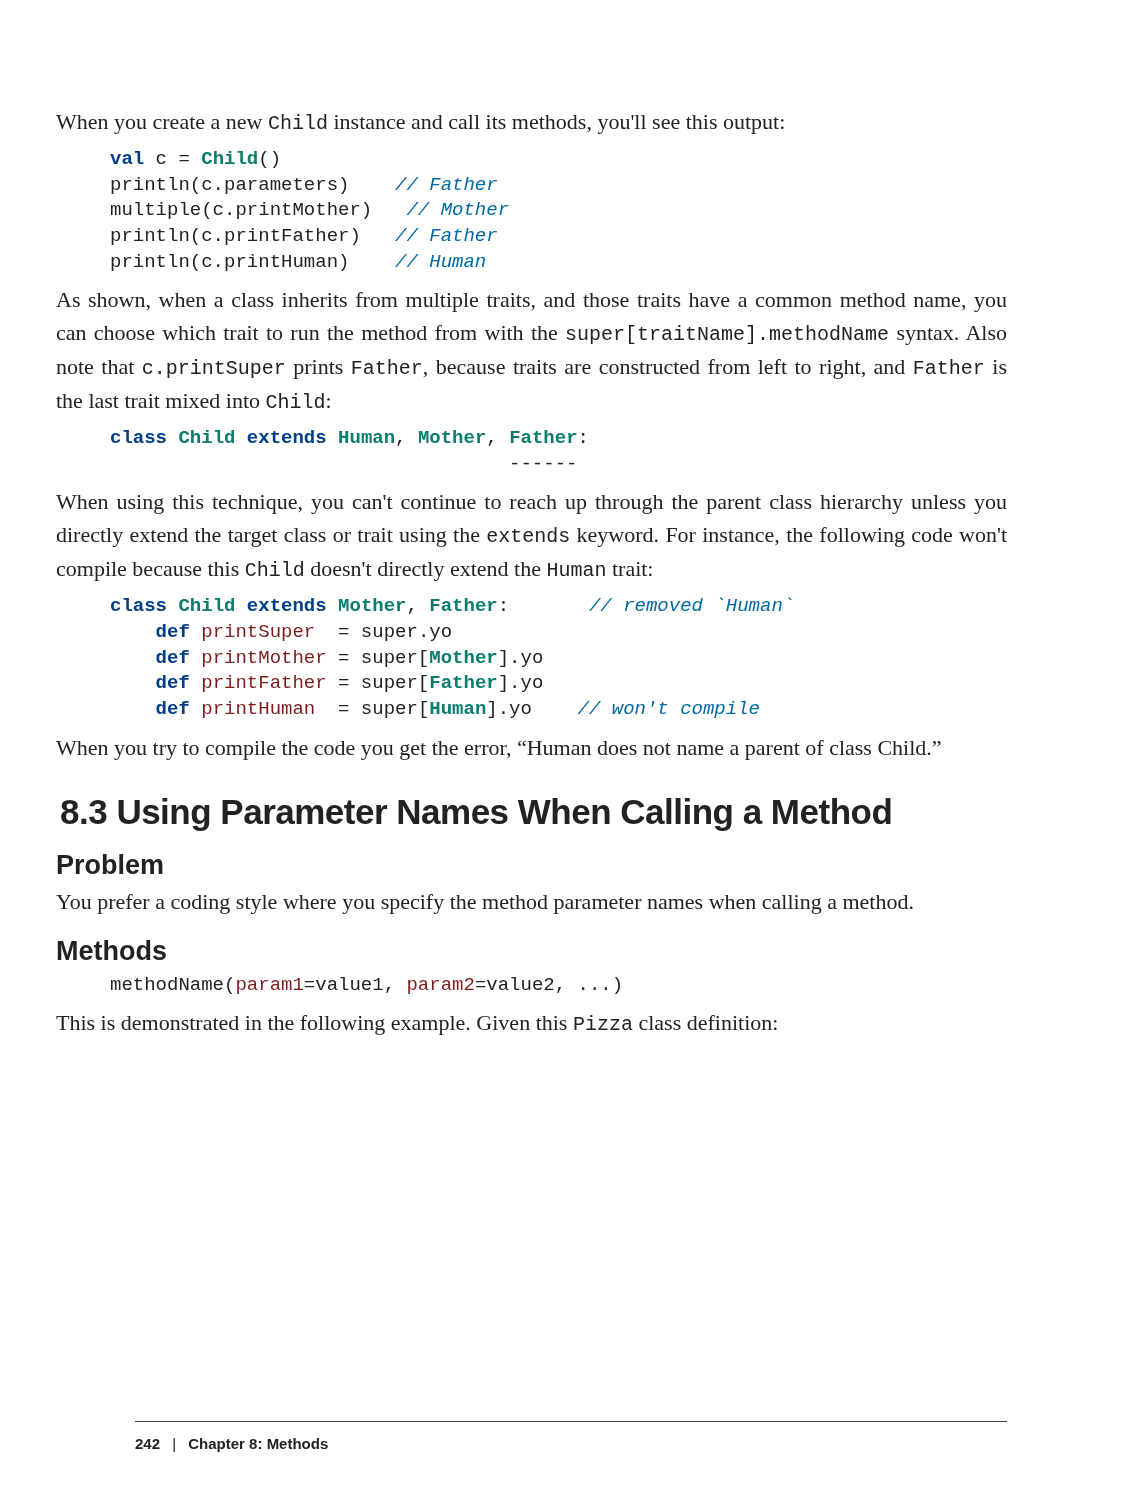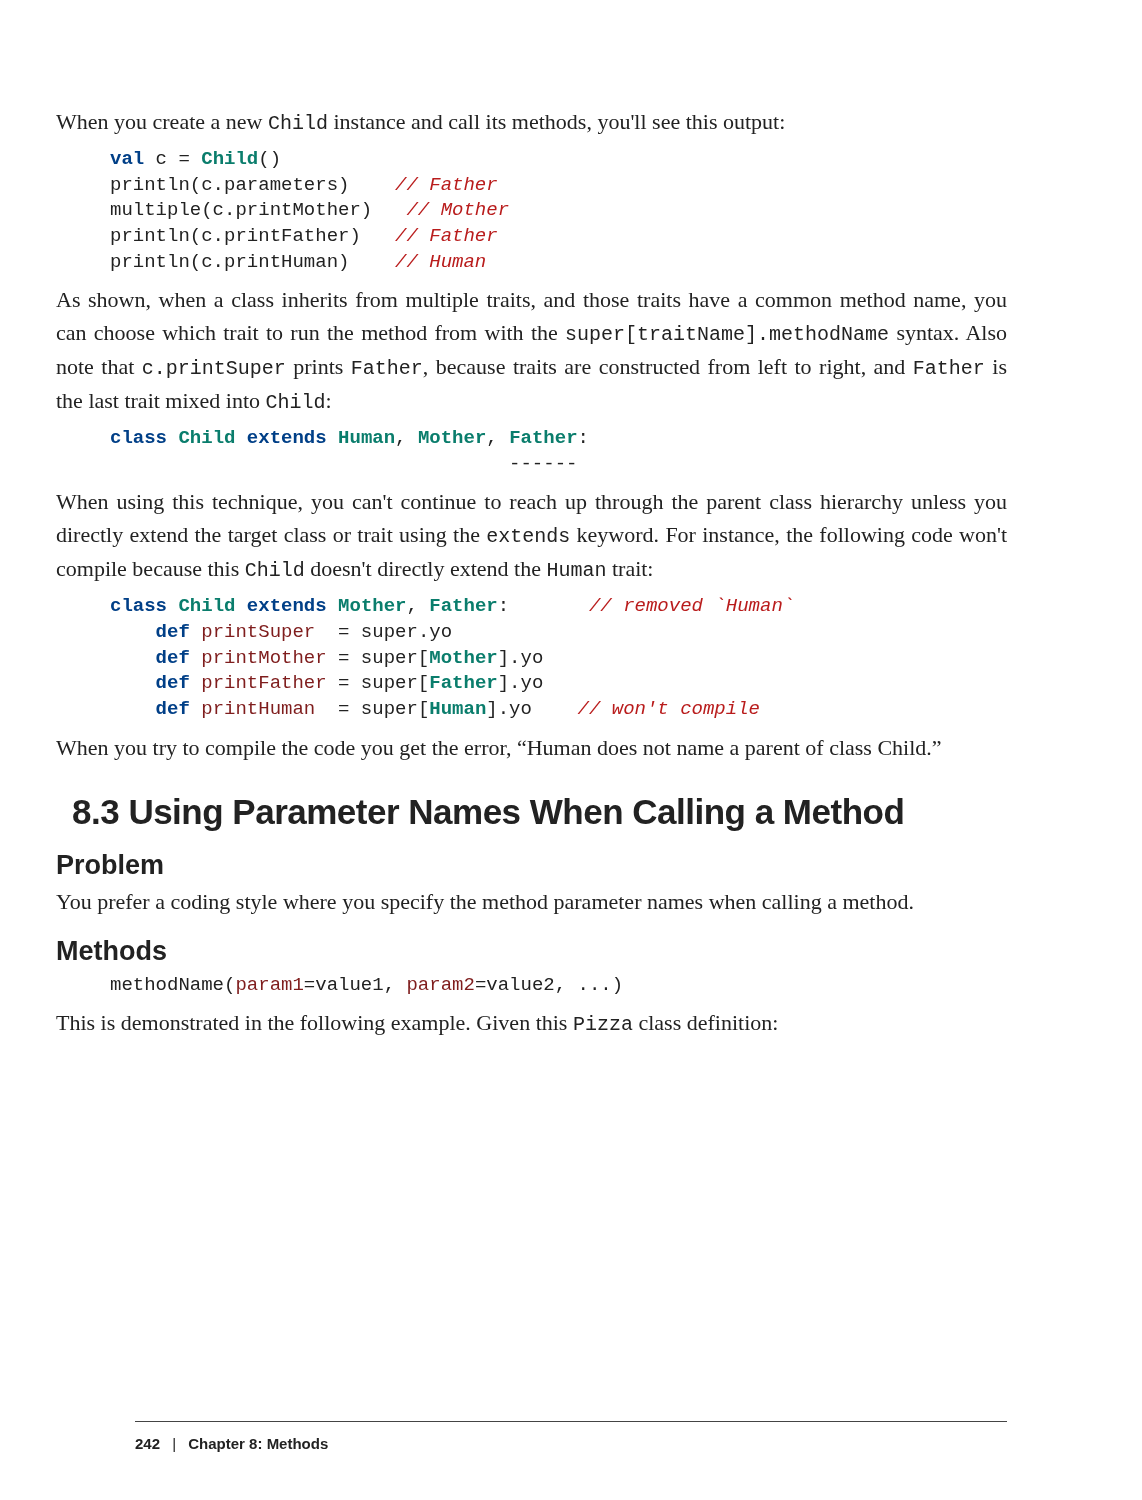--- a/index.html
+++ b/index.html
@@ -30,26 +30,26 @@
   pre.code {
     font-family: 'Consolas', 'Menlo', 'Courier New', monospace;
     font-size: 19px;
     line-height: 1.35;
     margin: 6px 0 8px 54px;
     white-space: pre;
   }
   .kw   { color: #003f87; font-weight: bold; }   
   .type { color: #0a7d6c; font-weight: bold; }   
   .name { color: #7f1d1d; }                          
-  .com  { color: #b91c1c; font-style: italic; }      
+  .com  { color: #0369a1; font-style: italic; }      
   h2.section {
     font-family: 'Helvetica Neue', Arial, sans-serif;
     font-weight: 800;
     font-size: 35px;
-    margin: 28px 0 6px 16px;
+    margin: 28px 0 6px 4px;
     letter-spacing: -0.5px;
   }
   h3.sub {
     font-family: 'Helvetica Neue', Arial, sans-serif;
     font-weight: 800;
     font-size: 27px;
     margin: 18px 0 4px 0;
   }
   .footer-rule {
     border: none;

